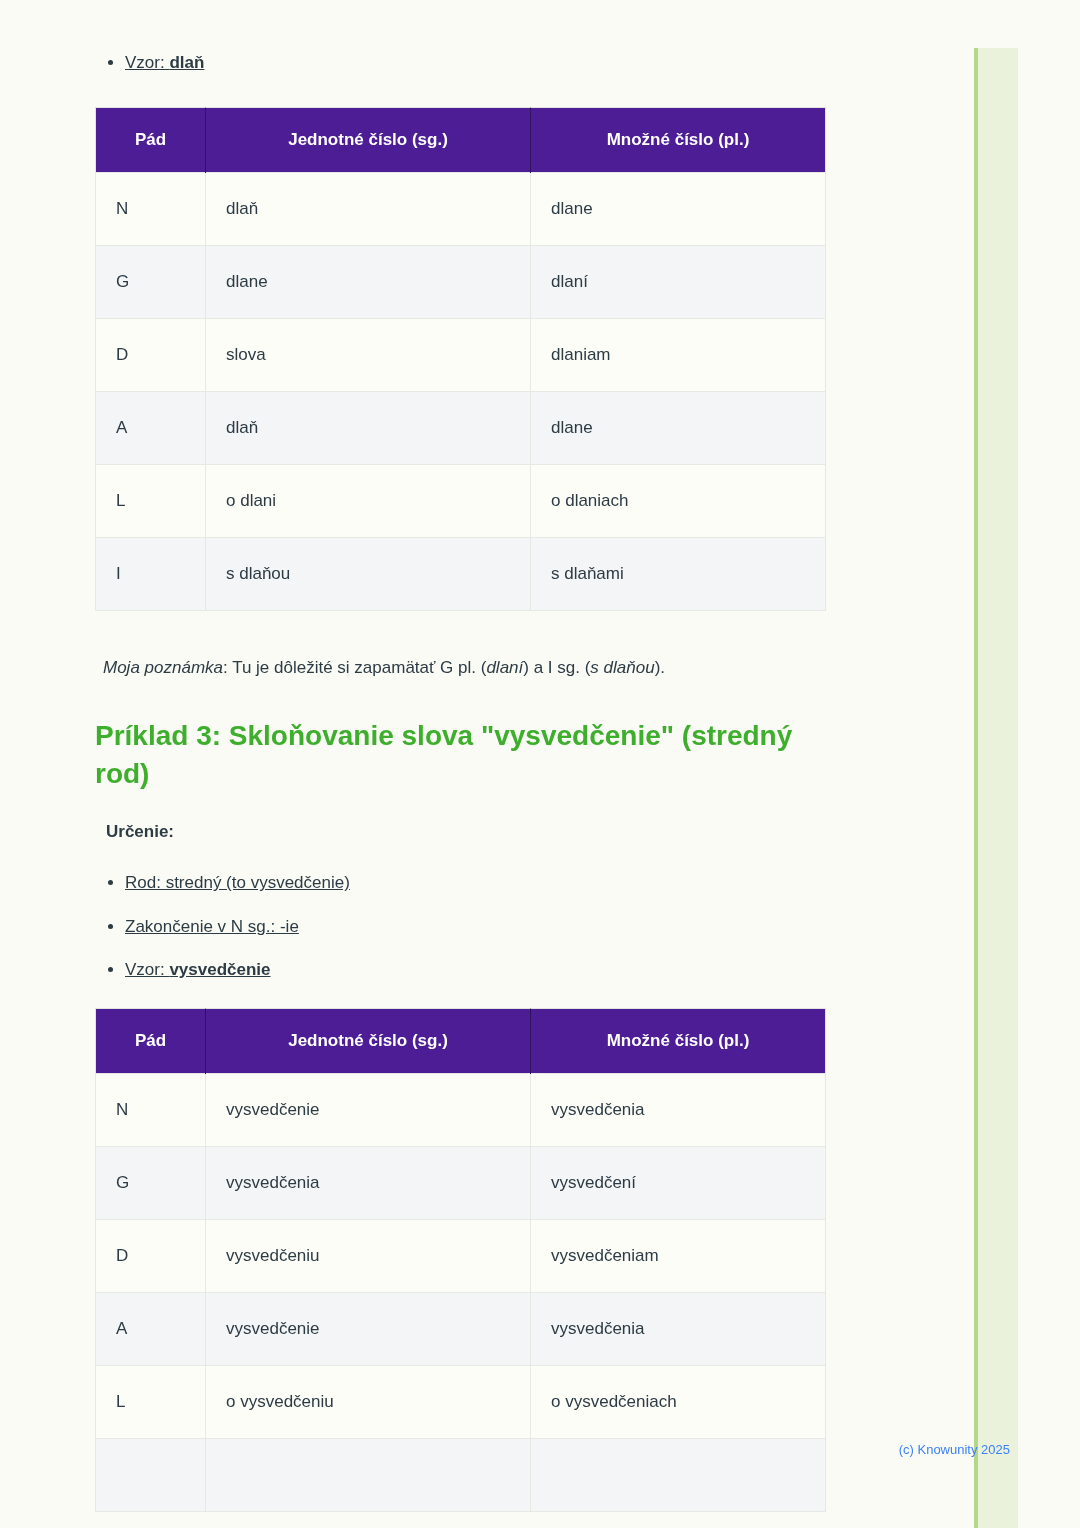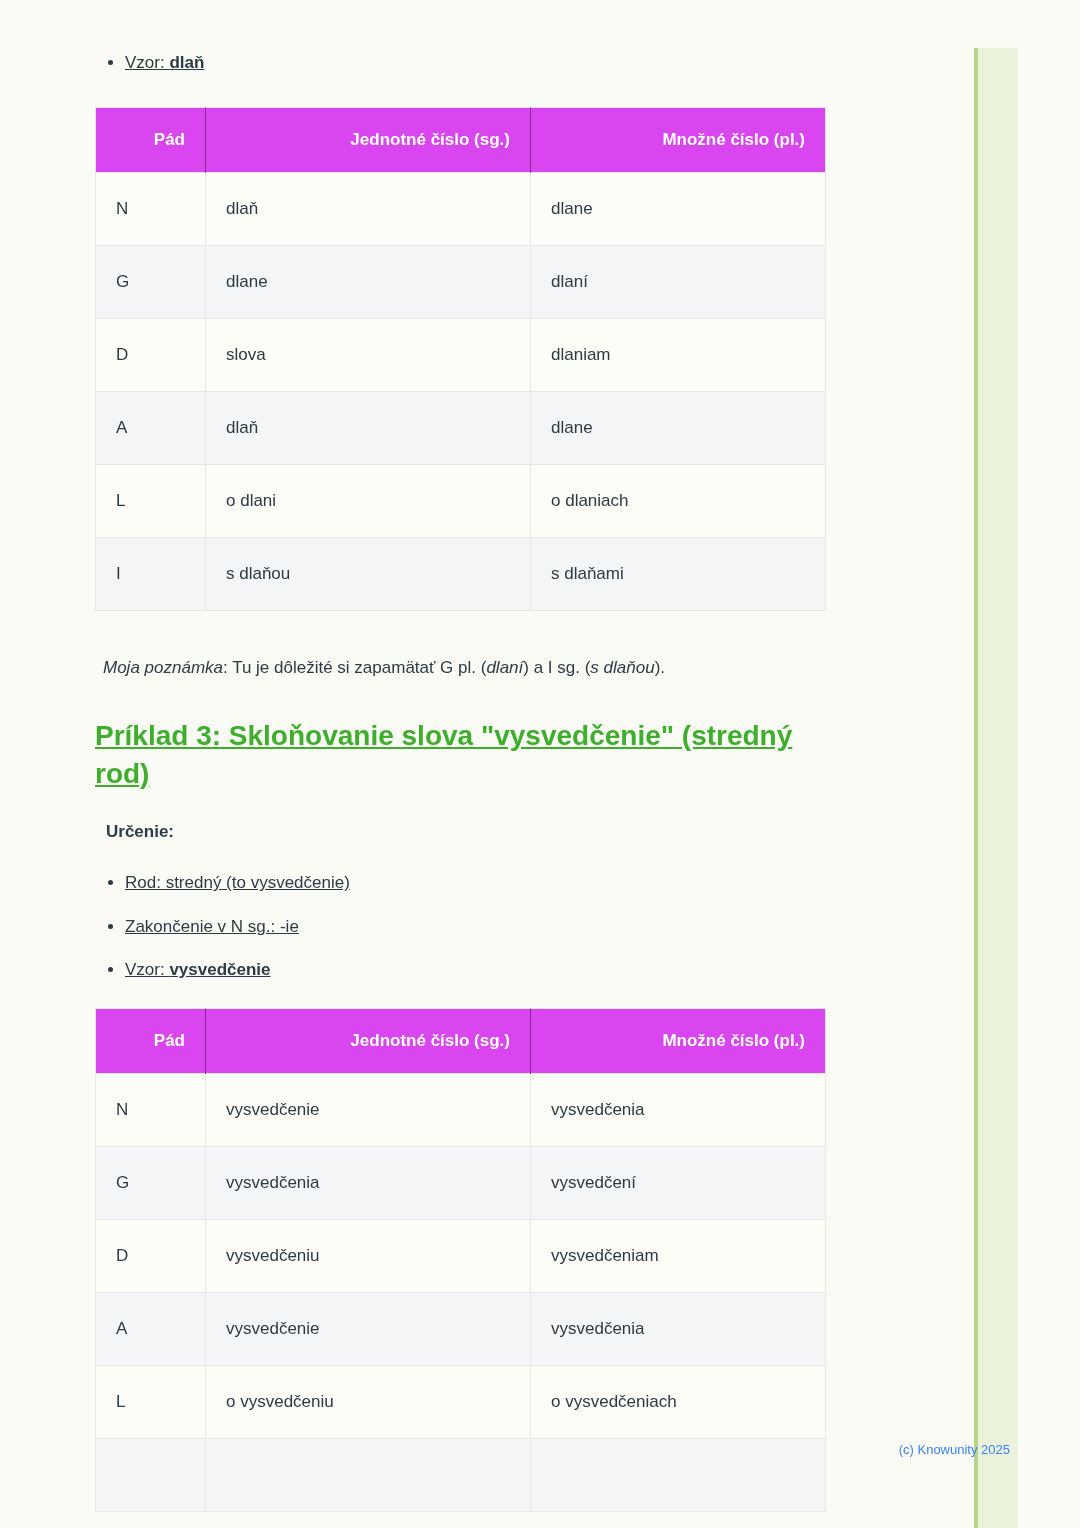--- a/index.html
+++ b/index.html
@@ -30,38 +30,37 @@
   ul.top-list li { margin-bottom:0; }
   strong { font-weight:700; }
 
   table.decl-table {
     border-collapse:collapse; table-layout:fixed; width:730px;
     margin-top:34px;
     border:1px solid #e0e4de;
   }
   table.decl-table.t2 { margin-top:28px; }
   .decl-table th {
-    background:#d946ef; color:#ffffff; font-weight:700; font-size:17px;
-    text-align:right; padding:22px 20px;
+    background:#4c1d95; color:#ffffff; font-weight:700; font-size:17px;
+    text-align:center; padding:22px 20px;
   }
   .decl-table th + th { border-left:1px solid rgba(0,0,0,0.38); }
   .decl-table td {
     font-size:17px; padding:26px 20px; border:1px solid #e5e8e3;
     color:#2d3b45;
   }
   .decl-table tbody tr:nth-child(odd) td { background:#fdfdf8; }
   .decl-table tbody tr:nth-child(even) td { background:#f3f5f6; }
 
   .note { margin:44px 8px 0; font-size:17px; line-height:1.5; }
   .note em { font-style:italic; }
 
   .section-heading {
     margin:36px 0 0; font-size:28px; line-height:1.35; font-weight:700;
     color:#3eae2d;
-    text-decoration:underline;
   }
   .bold-label { margin:30px 11px 0; font-size:17px; font-weight:700; }
   ul.bullets2 { margin-top:30px; }
 
   .copyright {
     position:absolute; top:1442px; right:70px; z-index:5;
     font-size:13px; color:#3b82f6;
   }
 </style>
 </head>

